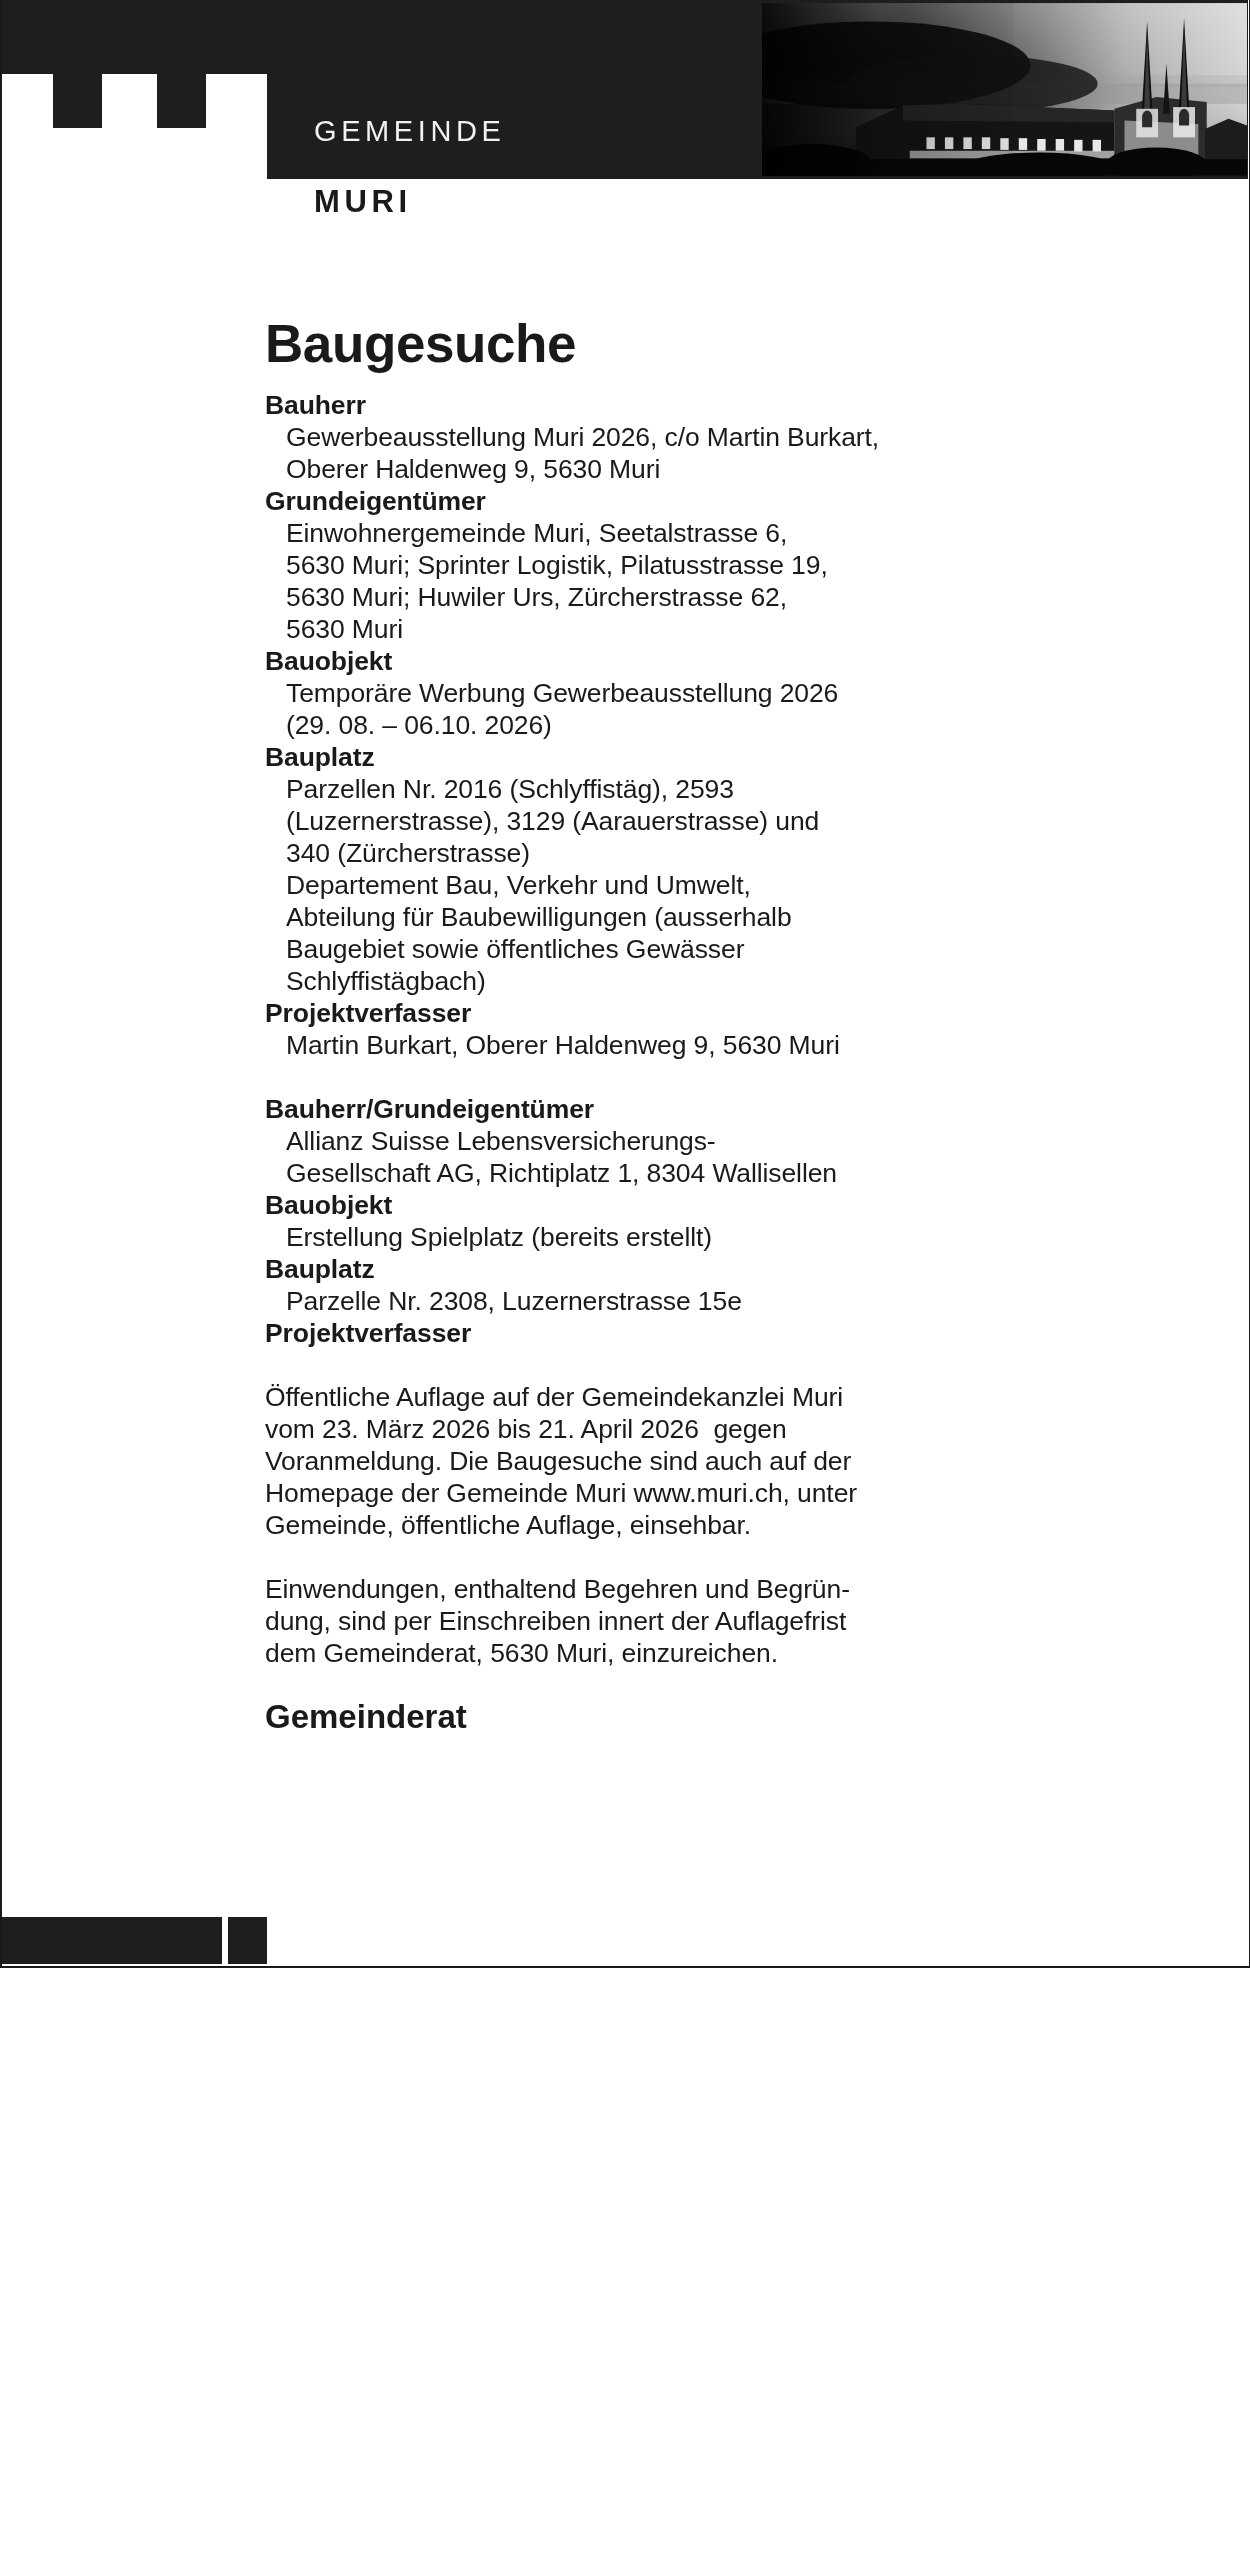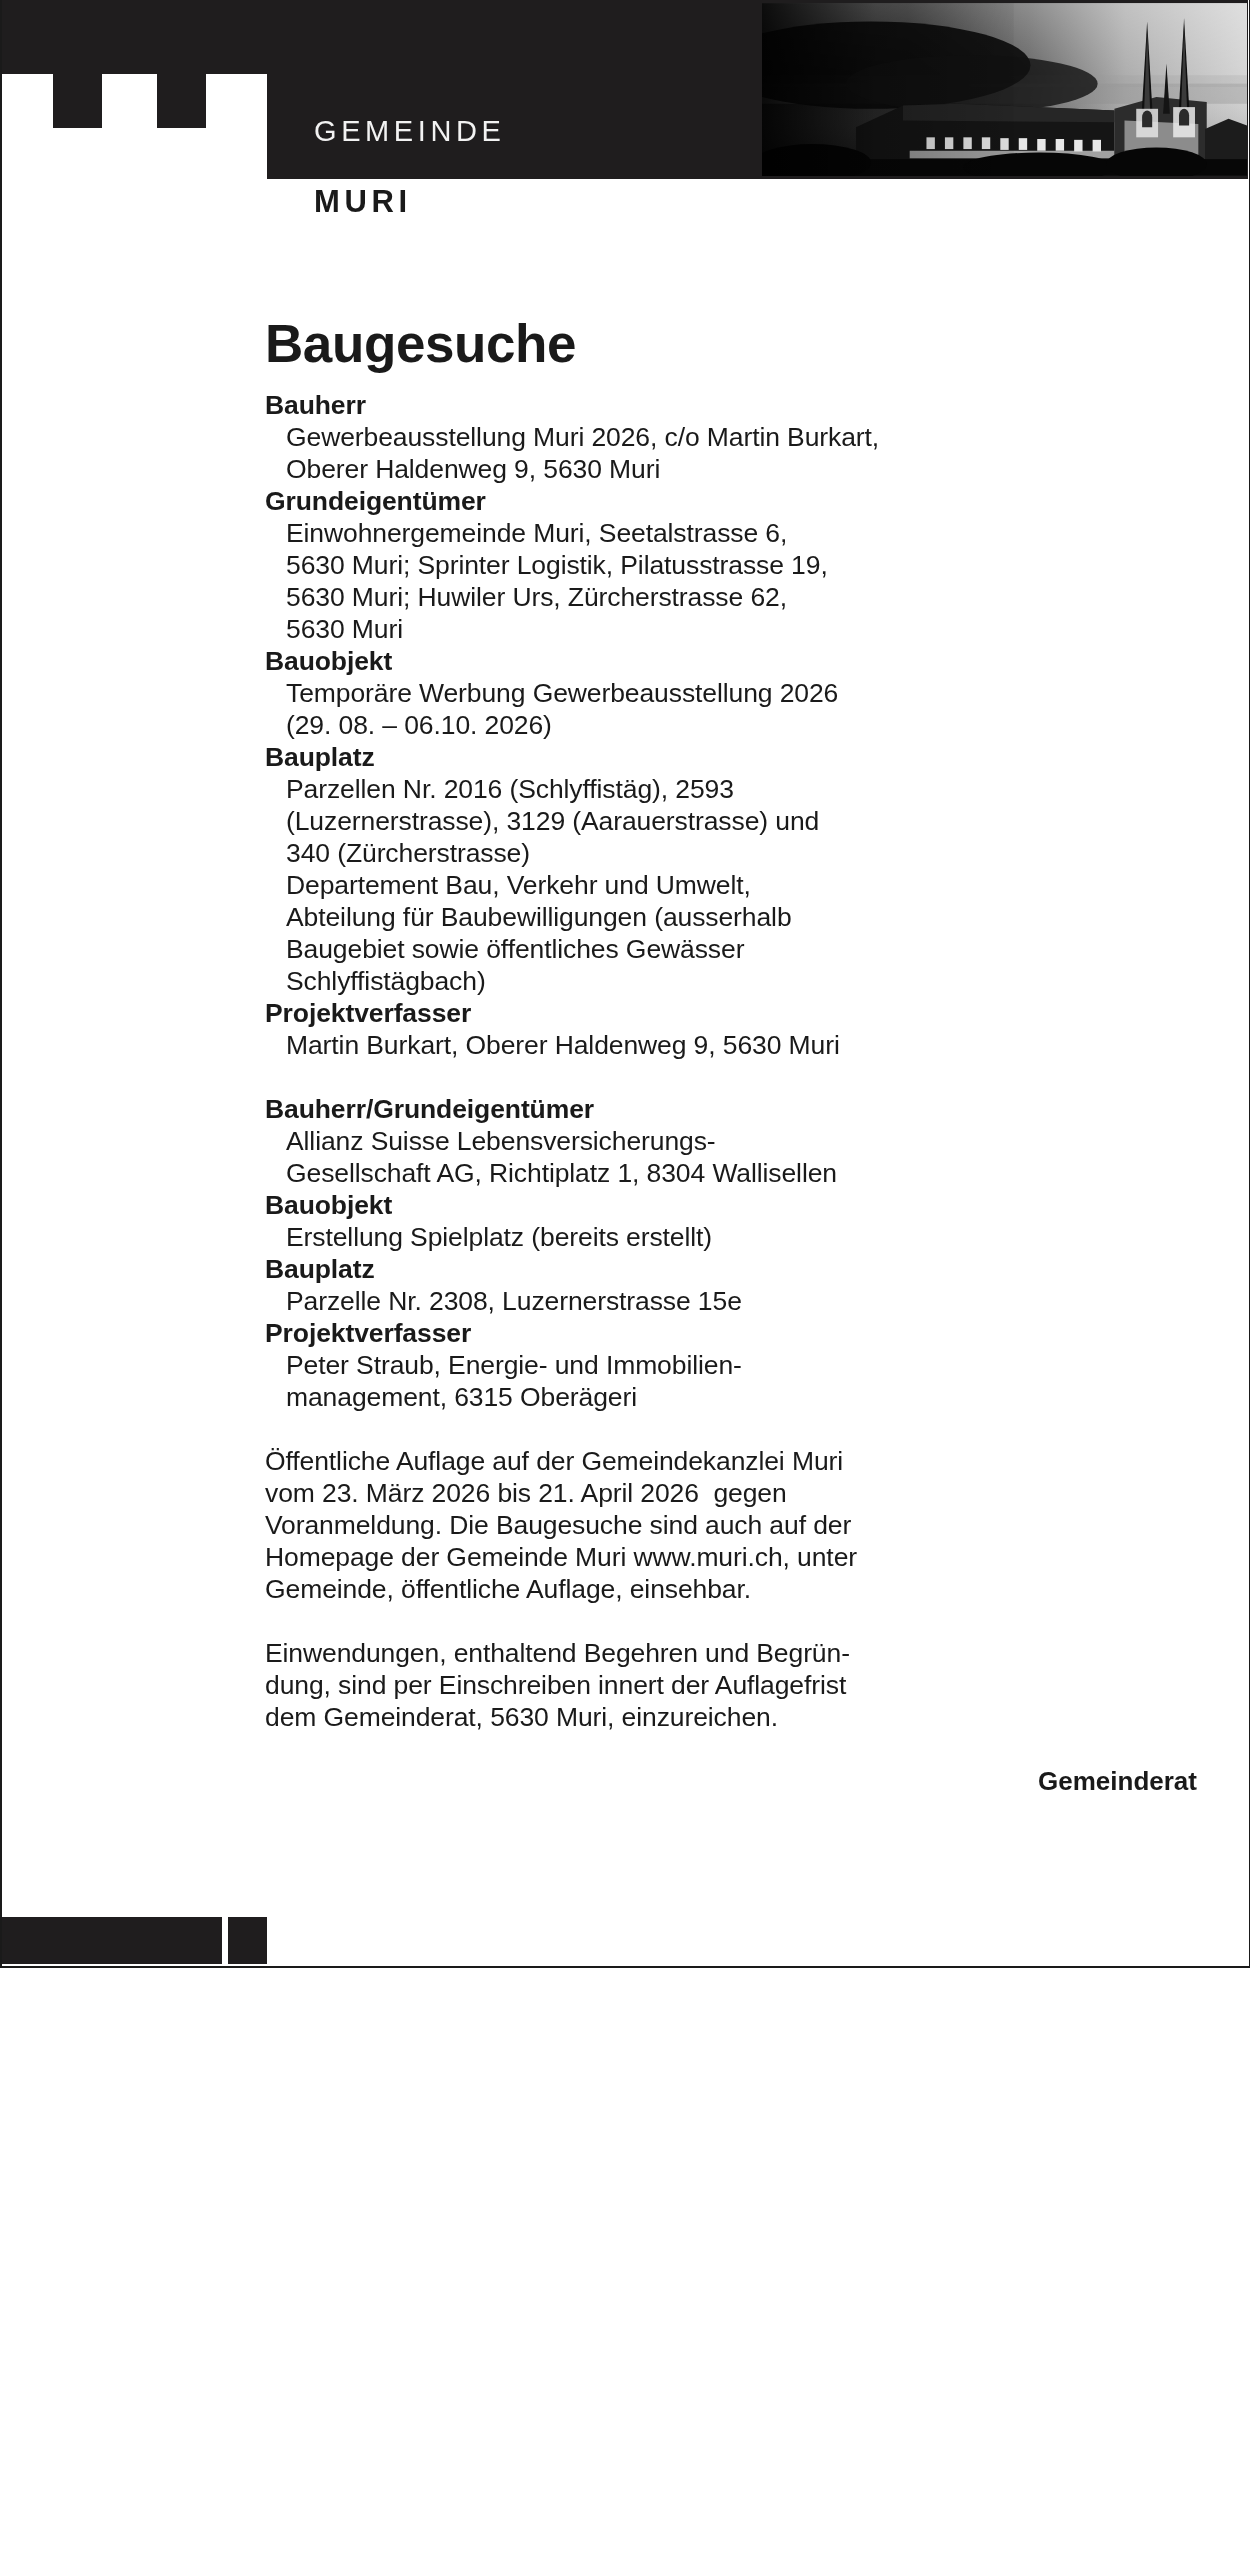--- a/index.html
+++ b/index.html
@@ -154,25 +154,24 @@
   .para {
     font-size: 26.5px;
     font-weight: 400;
     line-height: 32px;
     letter-spacing: -0.1px;
     margin: 0;
     white-space: pre-wrap;
   }
 
   .signoff {
-    font-size: 26px;
+    font-size: 33px;
     font-weight: 700;
     line-height: 32px;
     margin: 0;
-    text-align: right;
   }
 
   
   #footer-bar {
     position: absolute;
     left: 0;
     bottom: 2.5px;
     width: 265px;
     height: 47px;
     background: #1f1d1e;
@@ -326,22 +325,20 @@
       <div class="entry">
         <div class="lbl">Bauobjekt</div>
         <div class="val">Erstellung Spielplatz (bereits erstellt)</div>
       </div>
       <div class="entry">
         <div class="lbl">Bauplatz</div>
         <div class="val">Parzelle Nr. 2308, Luzernerstrasse 15e</div>
       </div>
       <div class="entry">
         <div class="lbl">Projektverfasser</div>
-        <div class="val">Peter Straub, Energie- und Immobilien-
-management, 6315 Oberägeri</div>
       </div>
     </div>
 
     <div class="block-gap"></div>
 
     <p class="para">Öffentliche Auflage auf der Gemeindekanzlei Muri
 vom 23. März 2026 bis 21. April 2026  gegen
 Voranmeldung. Die Baugesuche sind auch auf der
 Homepage der Gemeinde Muri www.muri.ch, unter
 Gemeinde, öffentliche Auflage, einsehbar.</p>

